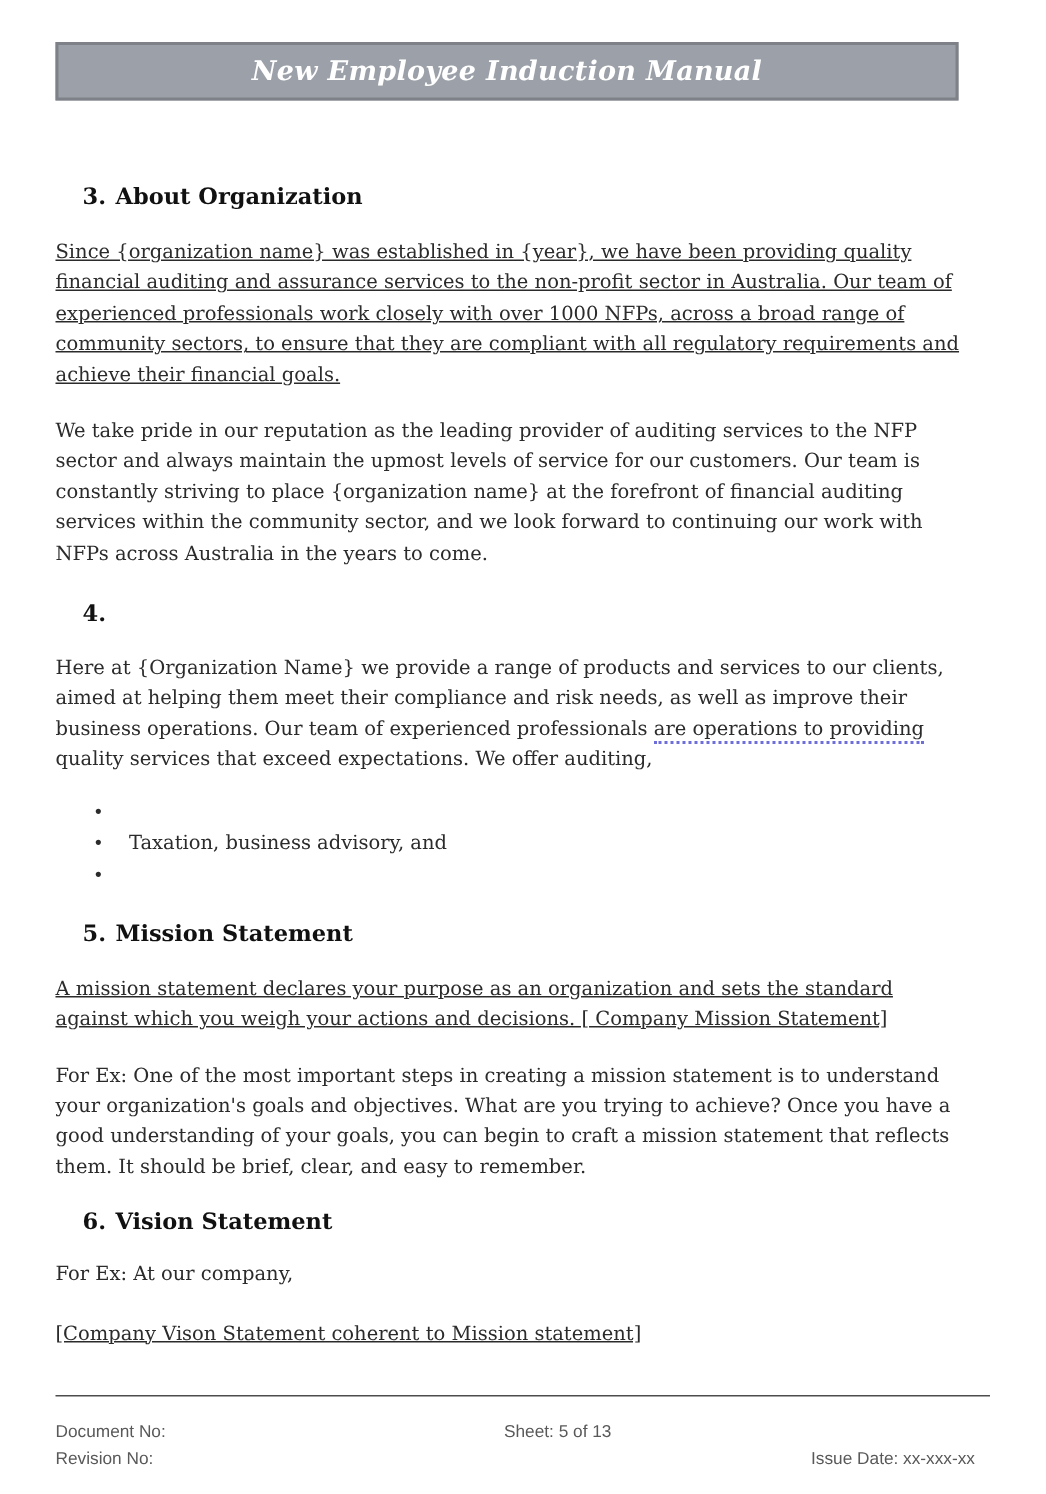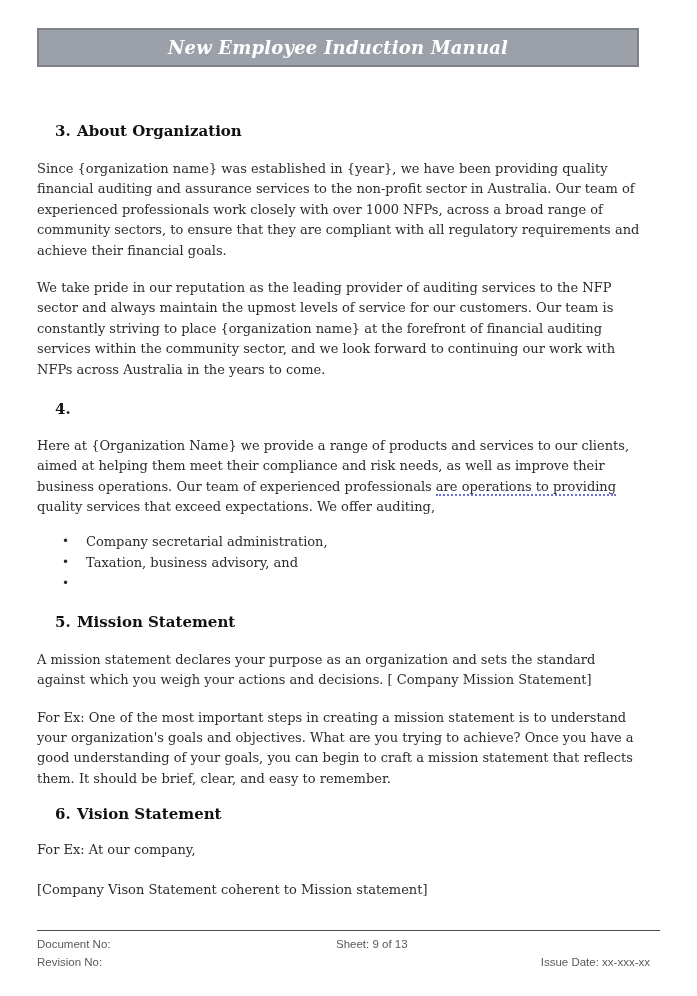--- a/index.html
+++ b/index.html
@@ -60,21 +60,21 @@
     flex: 0 0 22px;
   }
   .h-about   { margin-top: 55px; }
   .h-products{ margin-top: 20px; }
   .h-mission { margin-top: 19px; }
   .h-vision  { margin-top: 16px; }
   p.body-para {
     margin: 17px 0 0 0;
     white-space: pre-line;
   }
-  p.first-after-heading { margin-top: 19px; }
+  p.first-after-heading { margin-top: 19px; text-decoration: underline; }
   p.para-products { margin-top: 18px; }
   .grammar-underline {
     border-bottom: 2px dotted #6e6ed8;
   }
   
   .bullet-list {
     margin-top: 13px;
     line-height: 21px;
   }
   .bullet-item {
@@ -90,21 +90,21 @@
   
   .footer {
     position: absolute;
     left: 37px;
     top: 930px;
     width: 623px;
     border-top: 1px solid #4d4d4d;
     font-family: "Liberation Sans", sans-serif;
     font-size: 11.5px;
     color: #595959;
-    padding-top: 4px;
+    padding-top: 15px;
   }
   .footer-row {
     position: relative;
     height: 18px;
     line-height: 18px;
   }
   .footer-sheet {
     position: absolute;
     left: 299px;
     top: 0;
@@ -145,21 +145,20 @@
       <span class="h-num">4.</span>
     </div>
     <p class="body-para para-products"><span>Here at {Organization Name} we provide a range of products and services to our clients,
 aimed at helping them meet their compliance and risk needs, as well as improve their
 business operations. Our team of experienced professionals </span><span class="grammar-underline">are operations to providing</span><span>
 quality services that exceed expectations. We offer auditing,</span></p>
 
     <div class="bullet-list">
       <div class="bullet-item">
         <span class="bullet-marker">•</span>
-        <span>Company secretarial administration,</span>
       </div>
       <div class="bullet-item">
         <span class="bullet-marker">•</span>
         <span>Taxation, business advisory, and</span>
       </div>
       <div class="bullet-item">
         <span class="bullet-marker">•</span>
       </div>
     </div>
 
@@ -179,21 +178,21 @@
       <span class="h-text">Vision Statement</span>
     </div>
     <p class="body-para">For Ex: At our company,</p>
     <p class="body-para first-after-heading">[Company Vison Statement coherent to Mission statement]</p>
 
   </div>
 
   <div class="footer">
     <div class="footer-row">
       <span>Document No:</span>
-      <span class="footer-sheet">Sheet: 9 of 13</span>
+      <span class="footer-sheet">Sheet: 5 of 13</span>
     </div>
     <div class="footer-row">
       <span>Revision No:</span>
       <span class="footer-issue">Issue Date: xx-xxx-xx</span>
     </div>
   </div>
 
 </div>
 
 </body></html>

